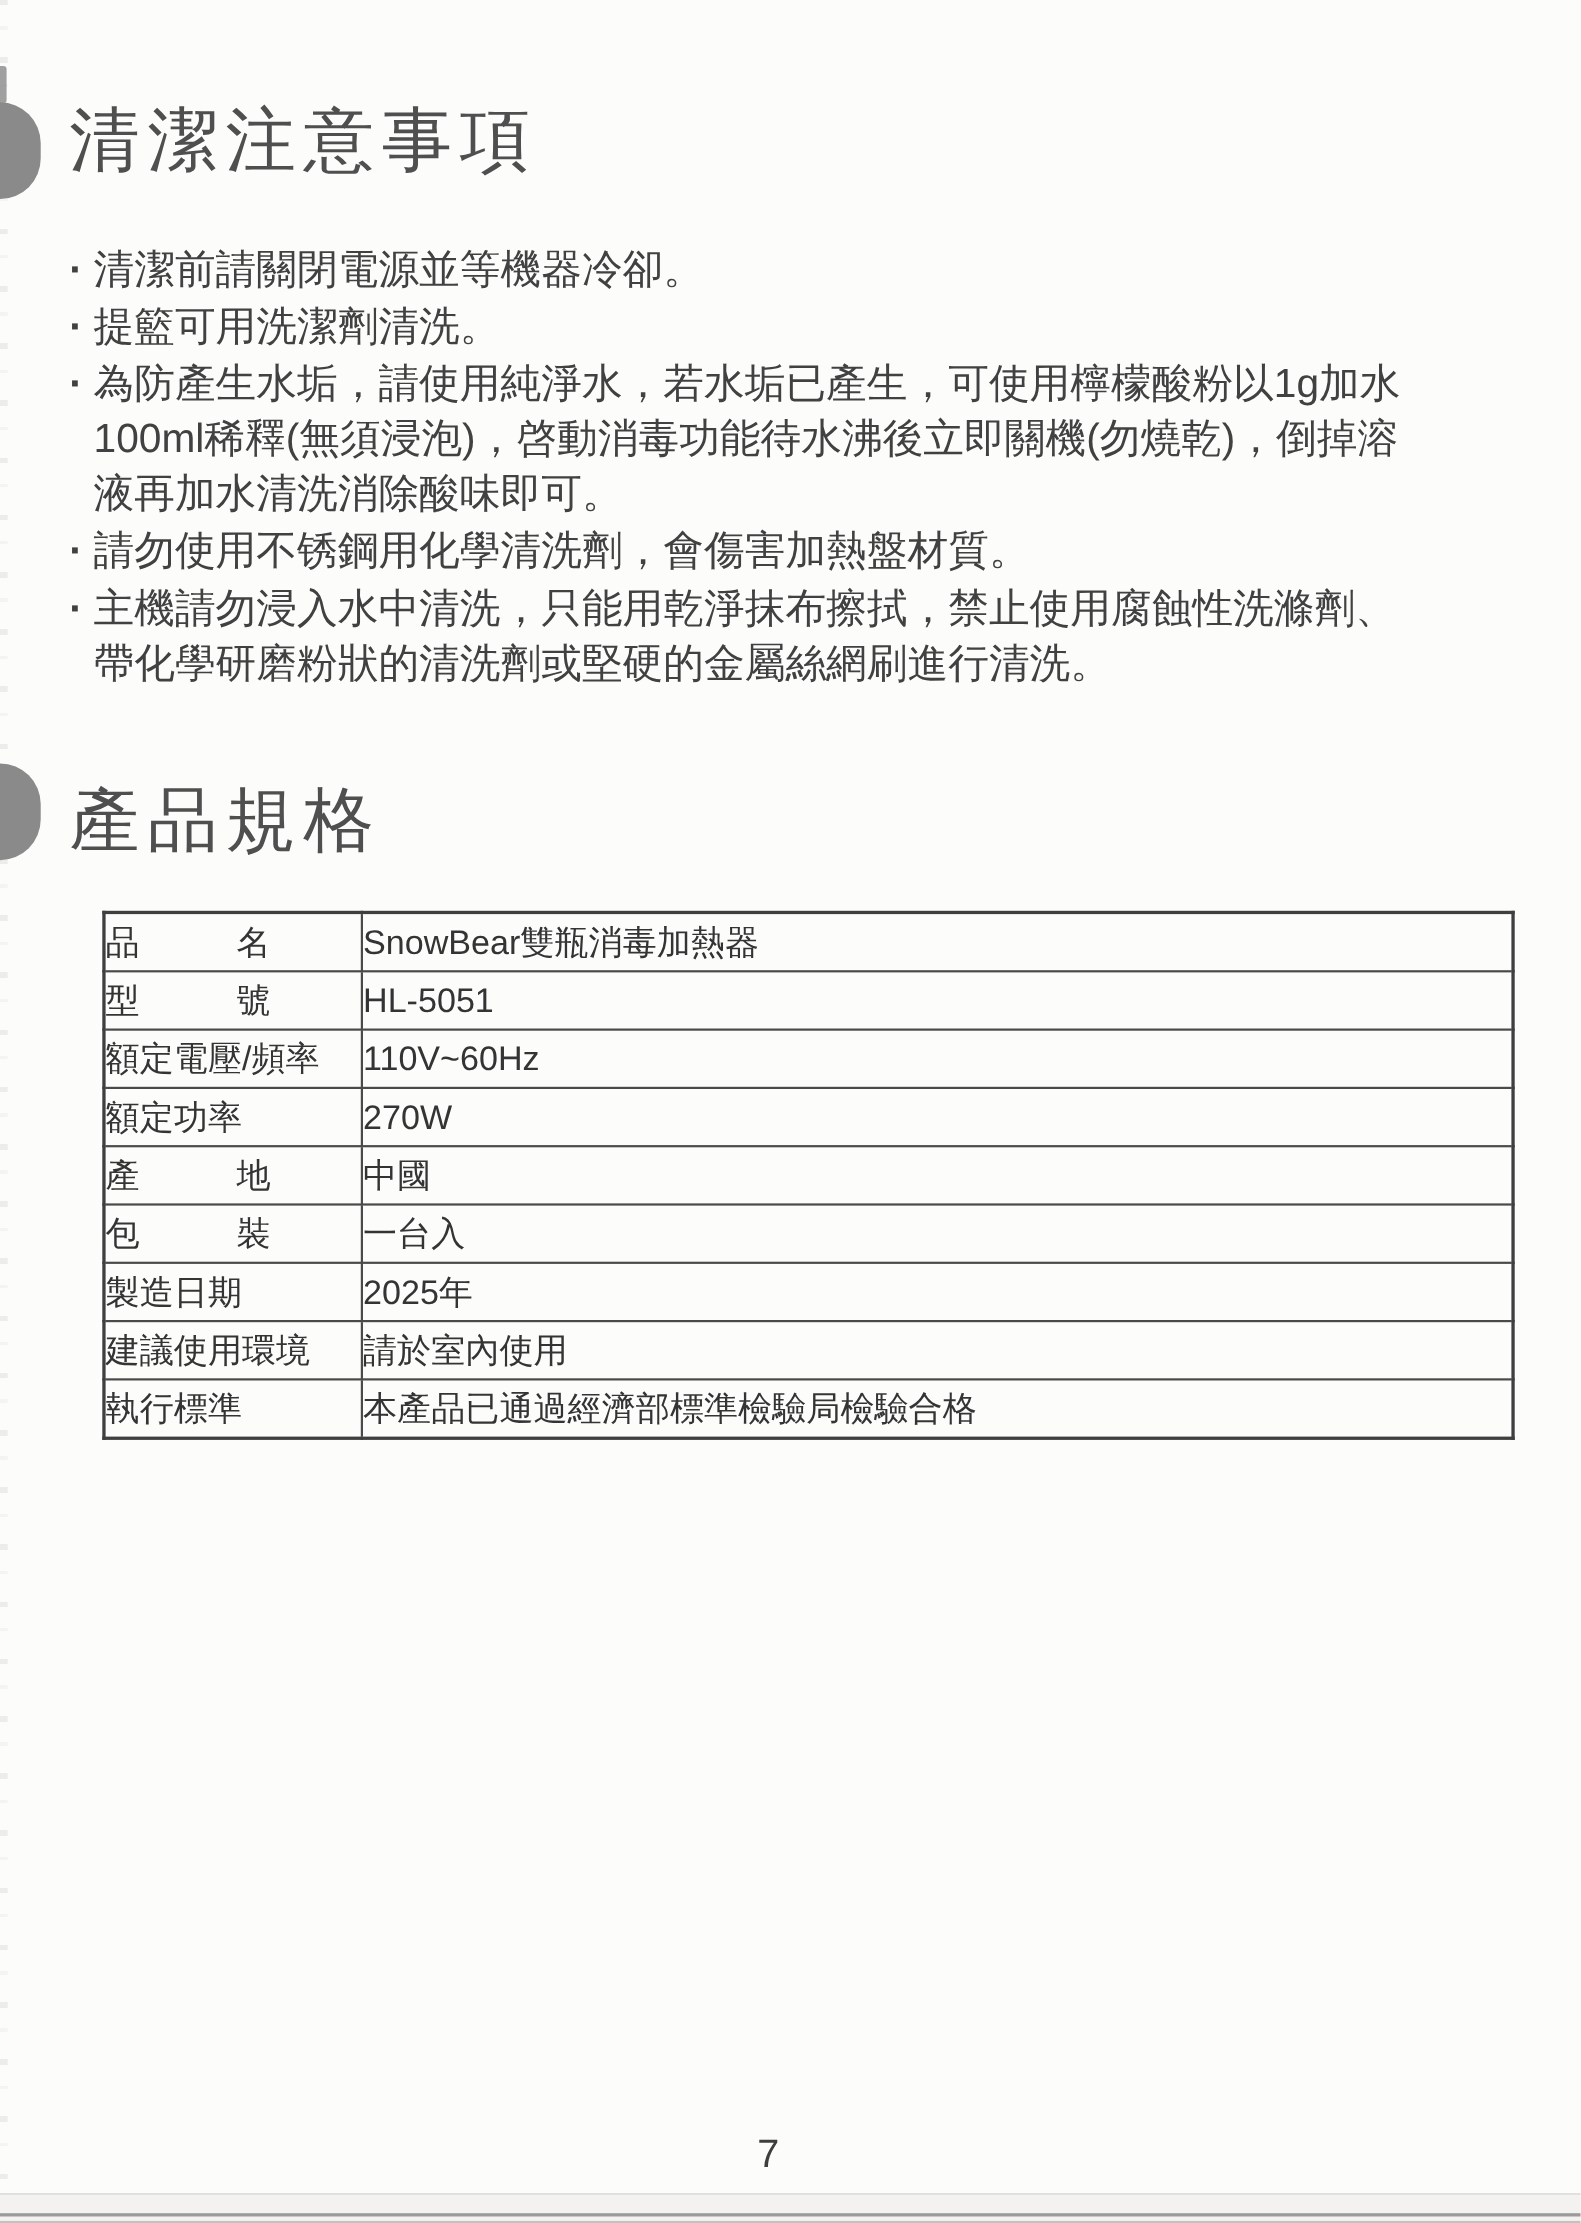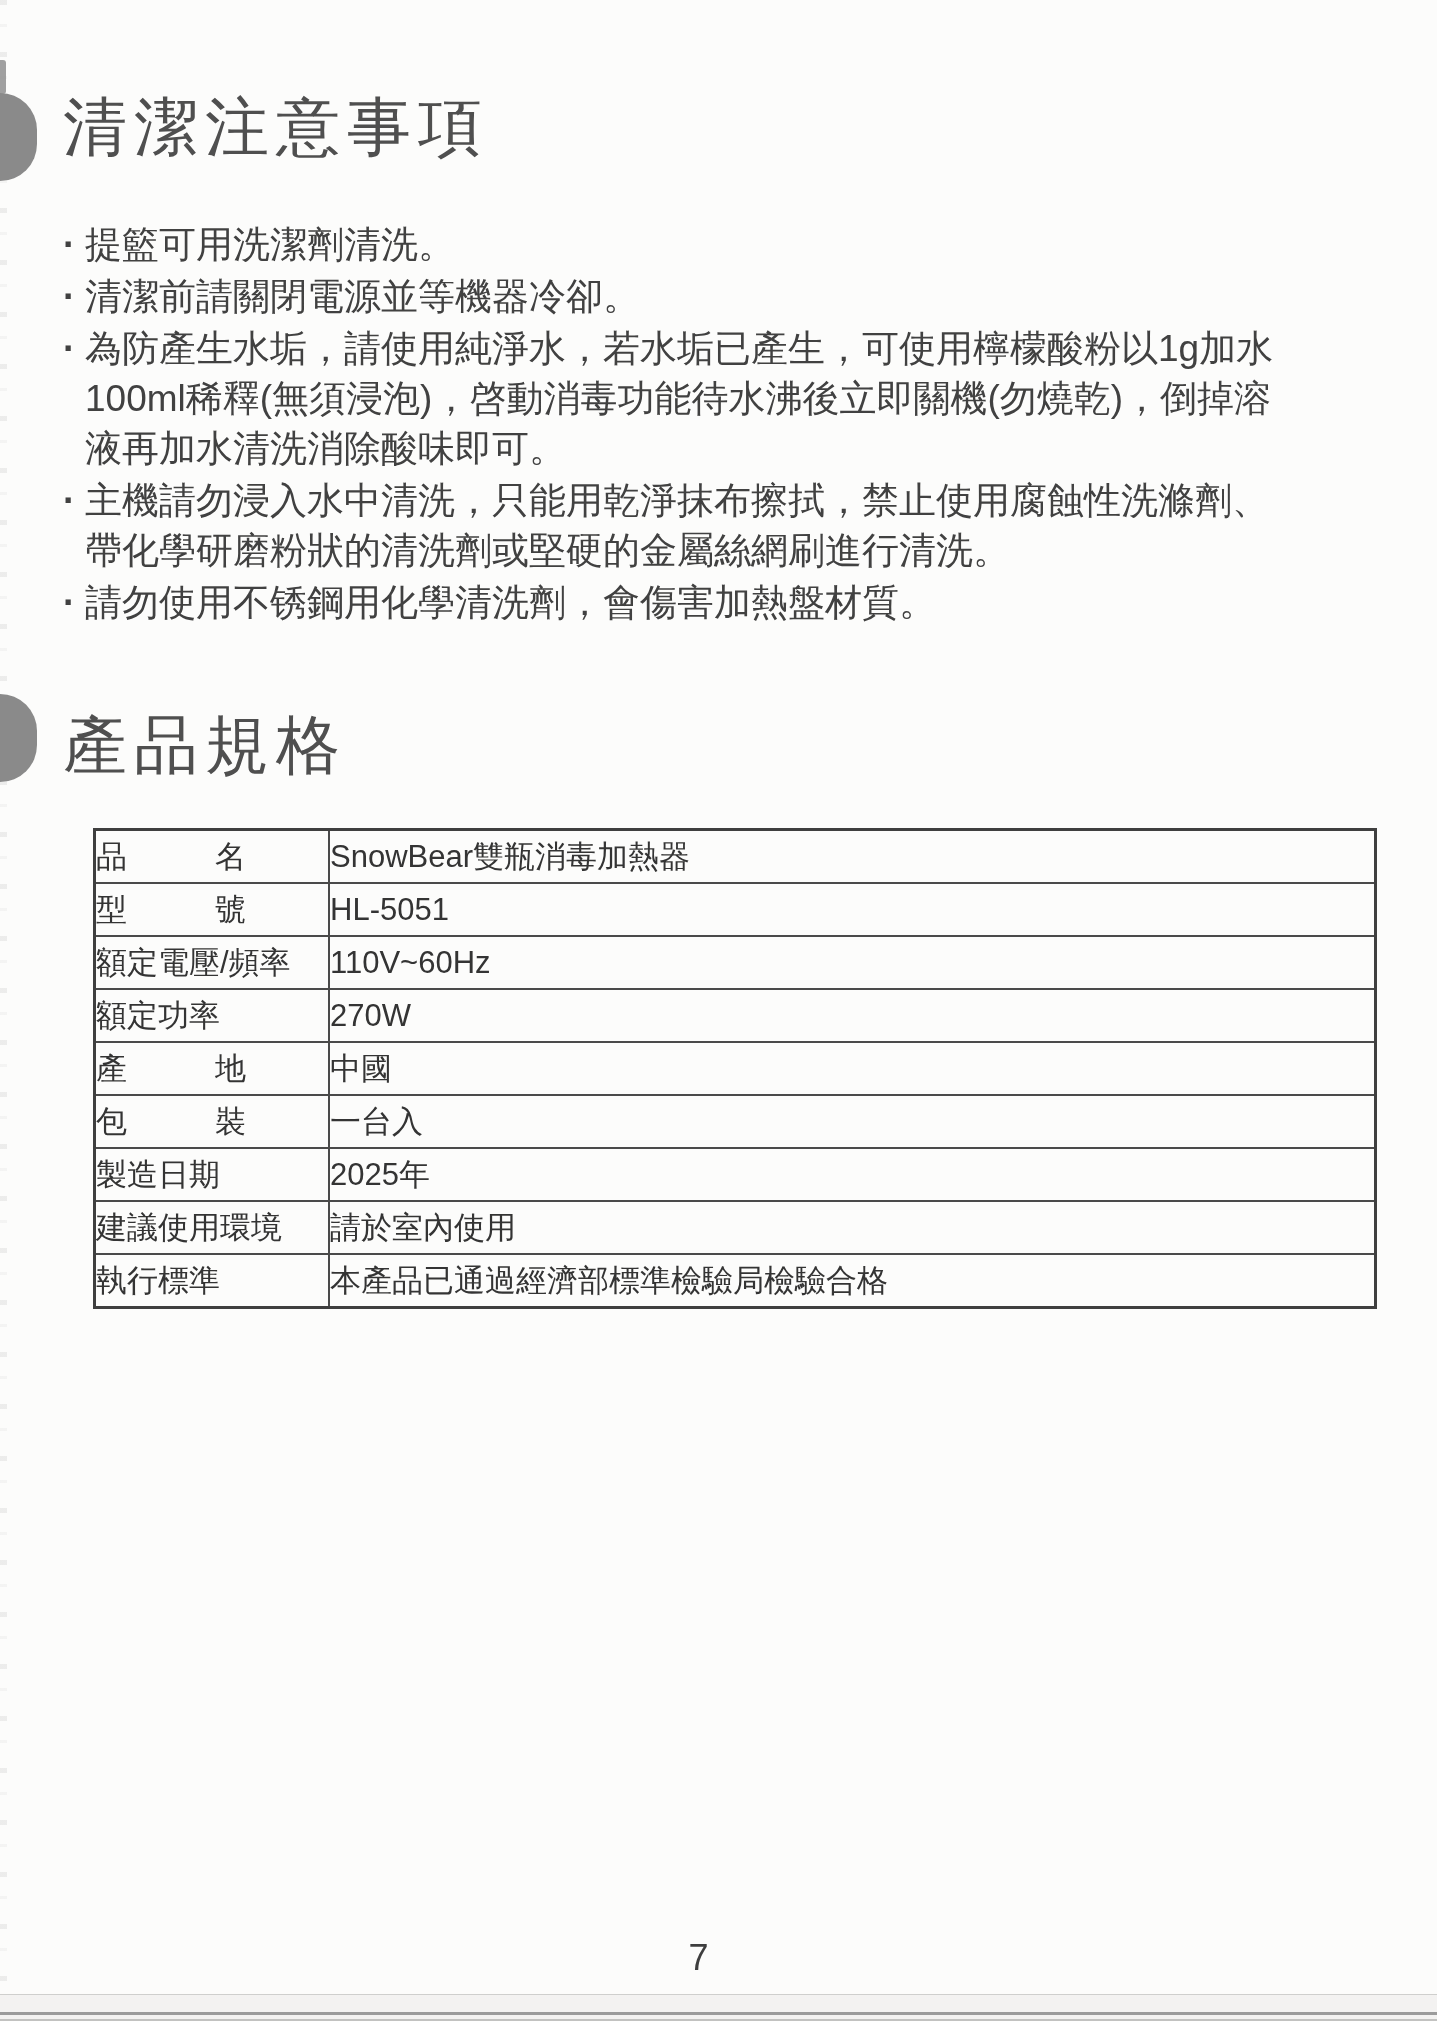--- a/index.html
+++ b/index.html
@@ -77,25 +77,25 @@
 <div class="scan-nick"></div>
 
 <div class="marker m1"></div>
 <div class="marker m2"></div>
 
 <div class="content">
 
   <h1 class="section-title title-1">清潔注意事項</h1>
 
   <ul class="bullets">
+    <li>清潔前請關閉電源並等機器冷卻。</li>
     <li>提籃可用洗潔劑清洗。</li>
-    <li>清潔前請關閉電源並等機器冷卻。</li>
     <li>為防產生水垢，請使用純淨水，若水垢已產生，可使用檸檬酸粉以1g加水100ml稀釋(無須浸泡)，啓動消毒功能待水沸後立即關機(勿燒乾)，倒掉溶液再加水清洗消除酸味即可。</li>
+    <li>請勿使用不锈鋼用化學清洗劑，會傷害加熱盤材質。</li>
     <li>主機請勿浸入水中清洗，只能用乾淨抹布擦拭，禁止使用腐蝕性洗滌劑、帶化學研磨粉狀的清洗劑或堅硬的金屬絲網刷進行清洗。</li>
-    <li>請勿使用不锈鋼用化學清洗劑，會傷害加熱盤材質。</li>
   </ul>
 
   <h1 class="section-title title-2">產品規格</h1>
 
   <table class="specs">
     <tbody>
       <tr>
         <td class="label-cell"><span class="spread">品名</span></td>
         <td class="value-cell">SnowBear雙瓶消毒加熱器</td>
       </tr>

